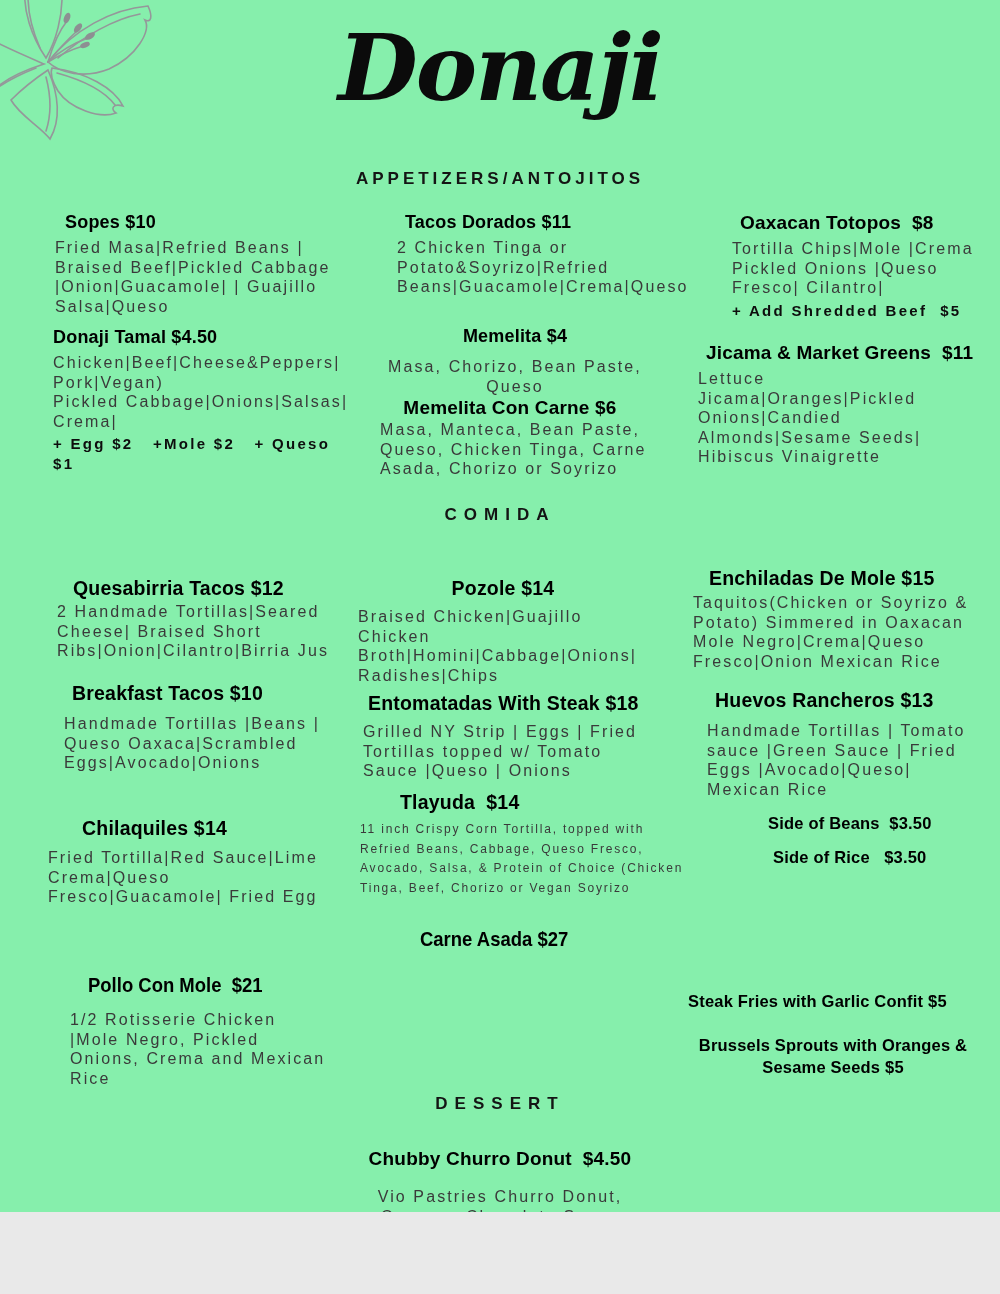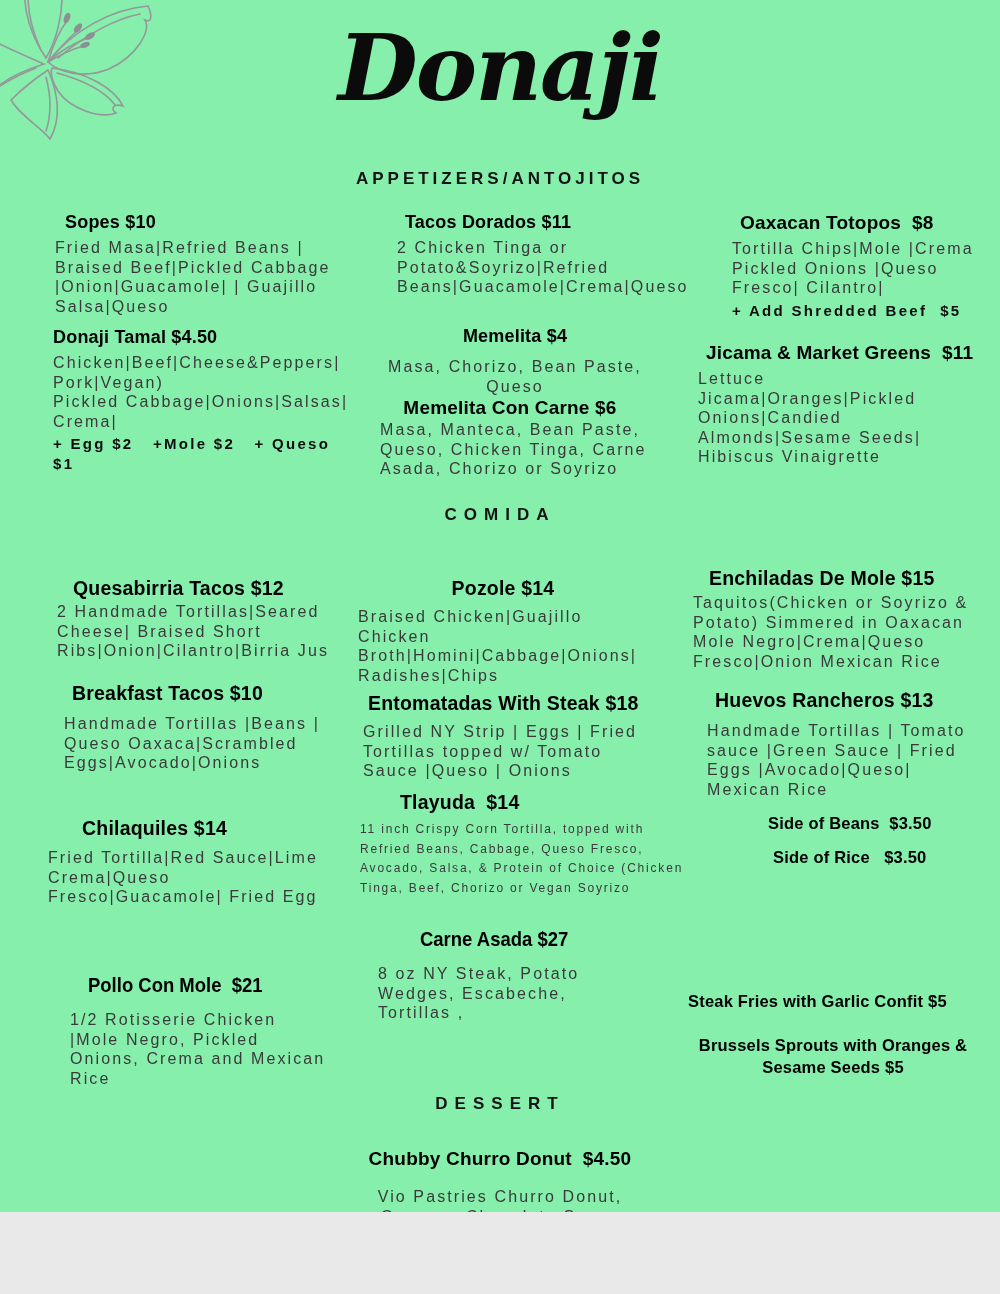--- a/index.html
+++ b/index.html
@@ -166,21 +166,20 @@
   </div>
 
 
   <div class="item" style="left:70px;top:973px;width:260px;">
     <div class="item-name" style="padding-left:18px;margin-bottom:0;"><span class="name-condensed">Pollo Con Mole  $21</span></div>
     <div class="item-desc" style="margin-top:13px;">1/2 Rotisserie Chicken |Mole Negro, Pickled Onions, Crema and Mexican Rice</div>
   </div>
 
   <div class="item" style="left:378px;top:917px;width:260px;margin-top:10px;">
     <div class="item-name" style="padding-left:42px;margin-bottom:0;"><span class="name-condensed">Carne Asada $27</span></div>
-    <div class="item-desc" style="margin-top:13px;">8 oz NY Steak, Potato Wedges, Escabeche, Tortillas ,</div>
   </div>
 
   <div class="item" style="left:688px;top:992px;width:300px;">
     <div class="item-name name-sm">Steak Fries with Garlic Confit $5</div>
   </div>
 
   <div class="item" style="left:688px;top:1034px;width:290px;">
     <div class="item-name name-sm center" style="line-height:22px;">Brussels Sprouts with Oranges &amp; Sesame Seeds $5</div>
   </div>
 

